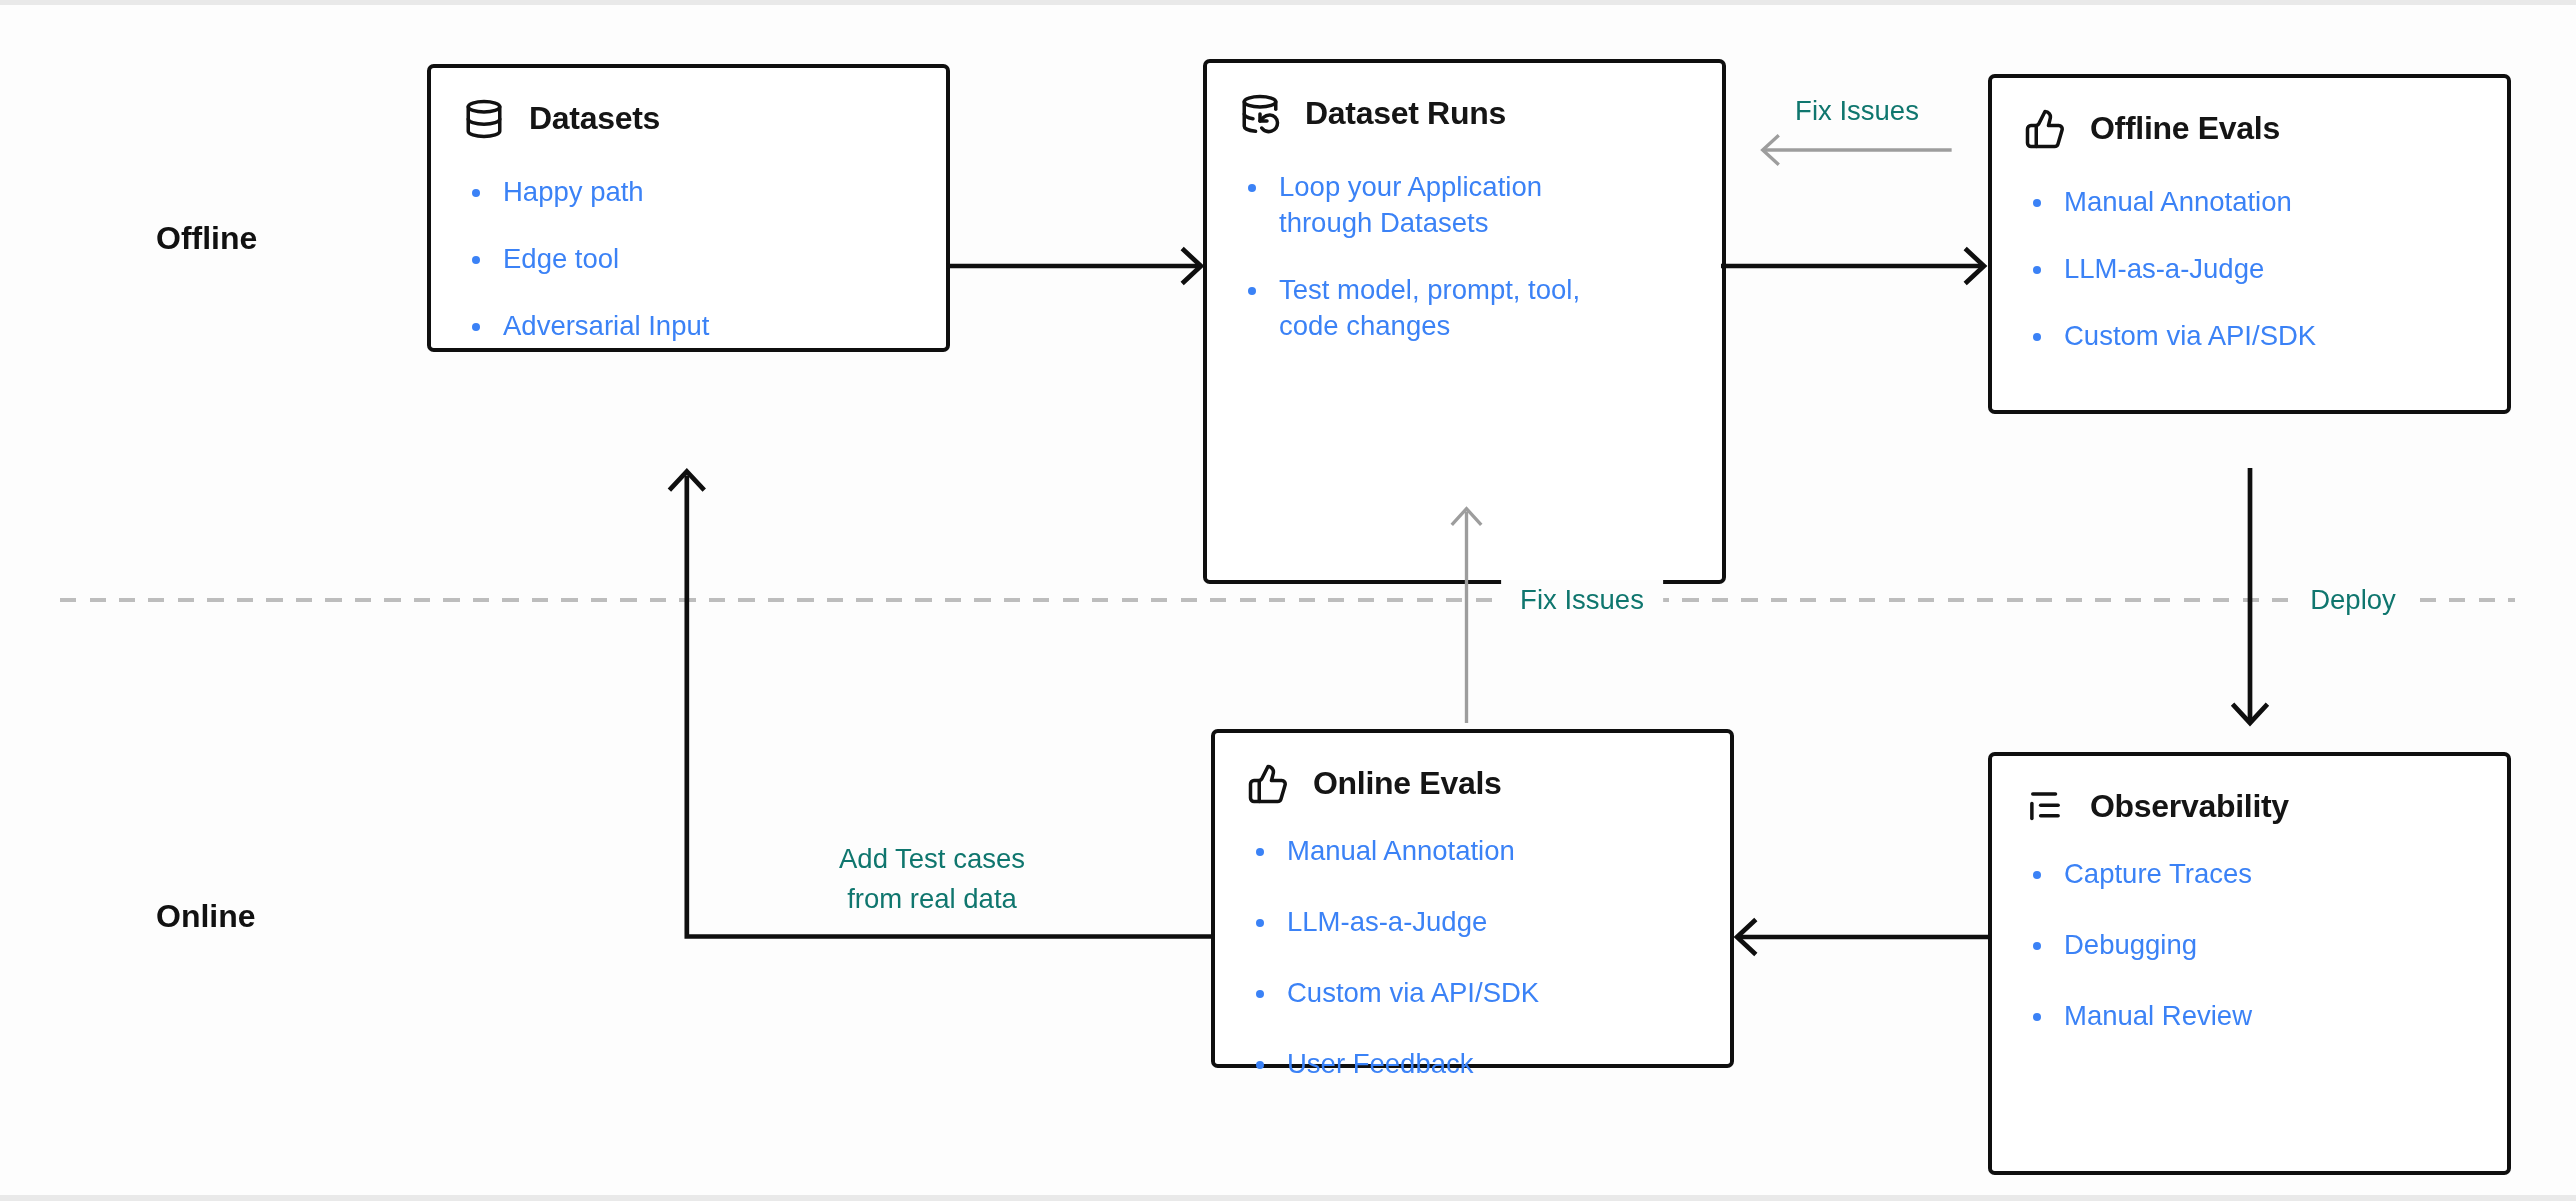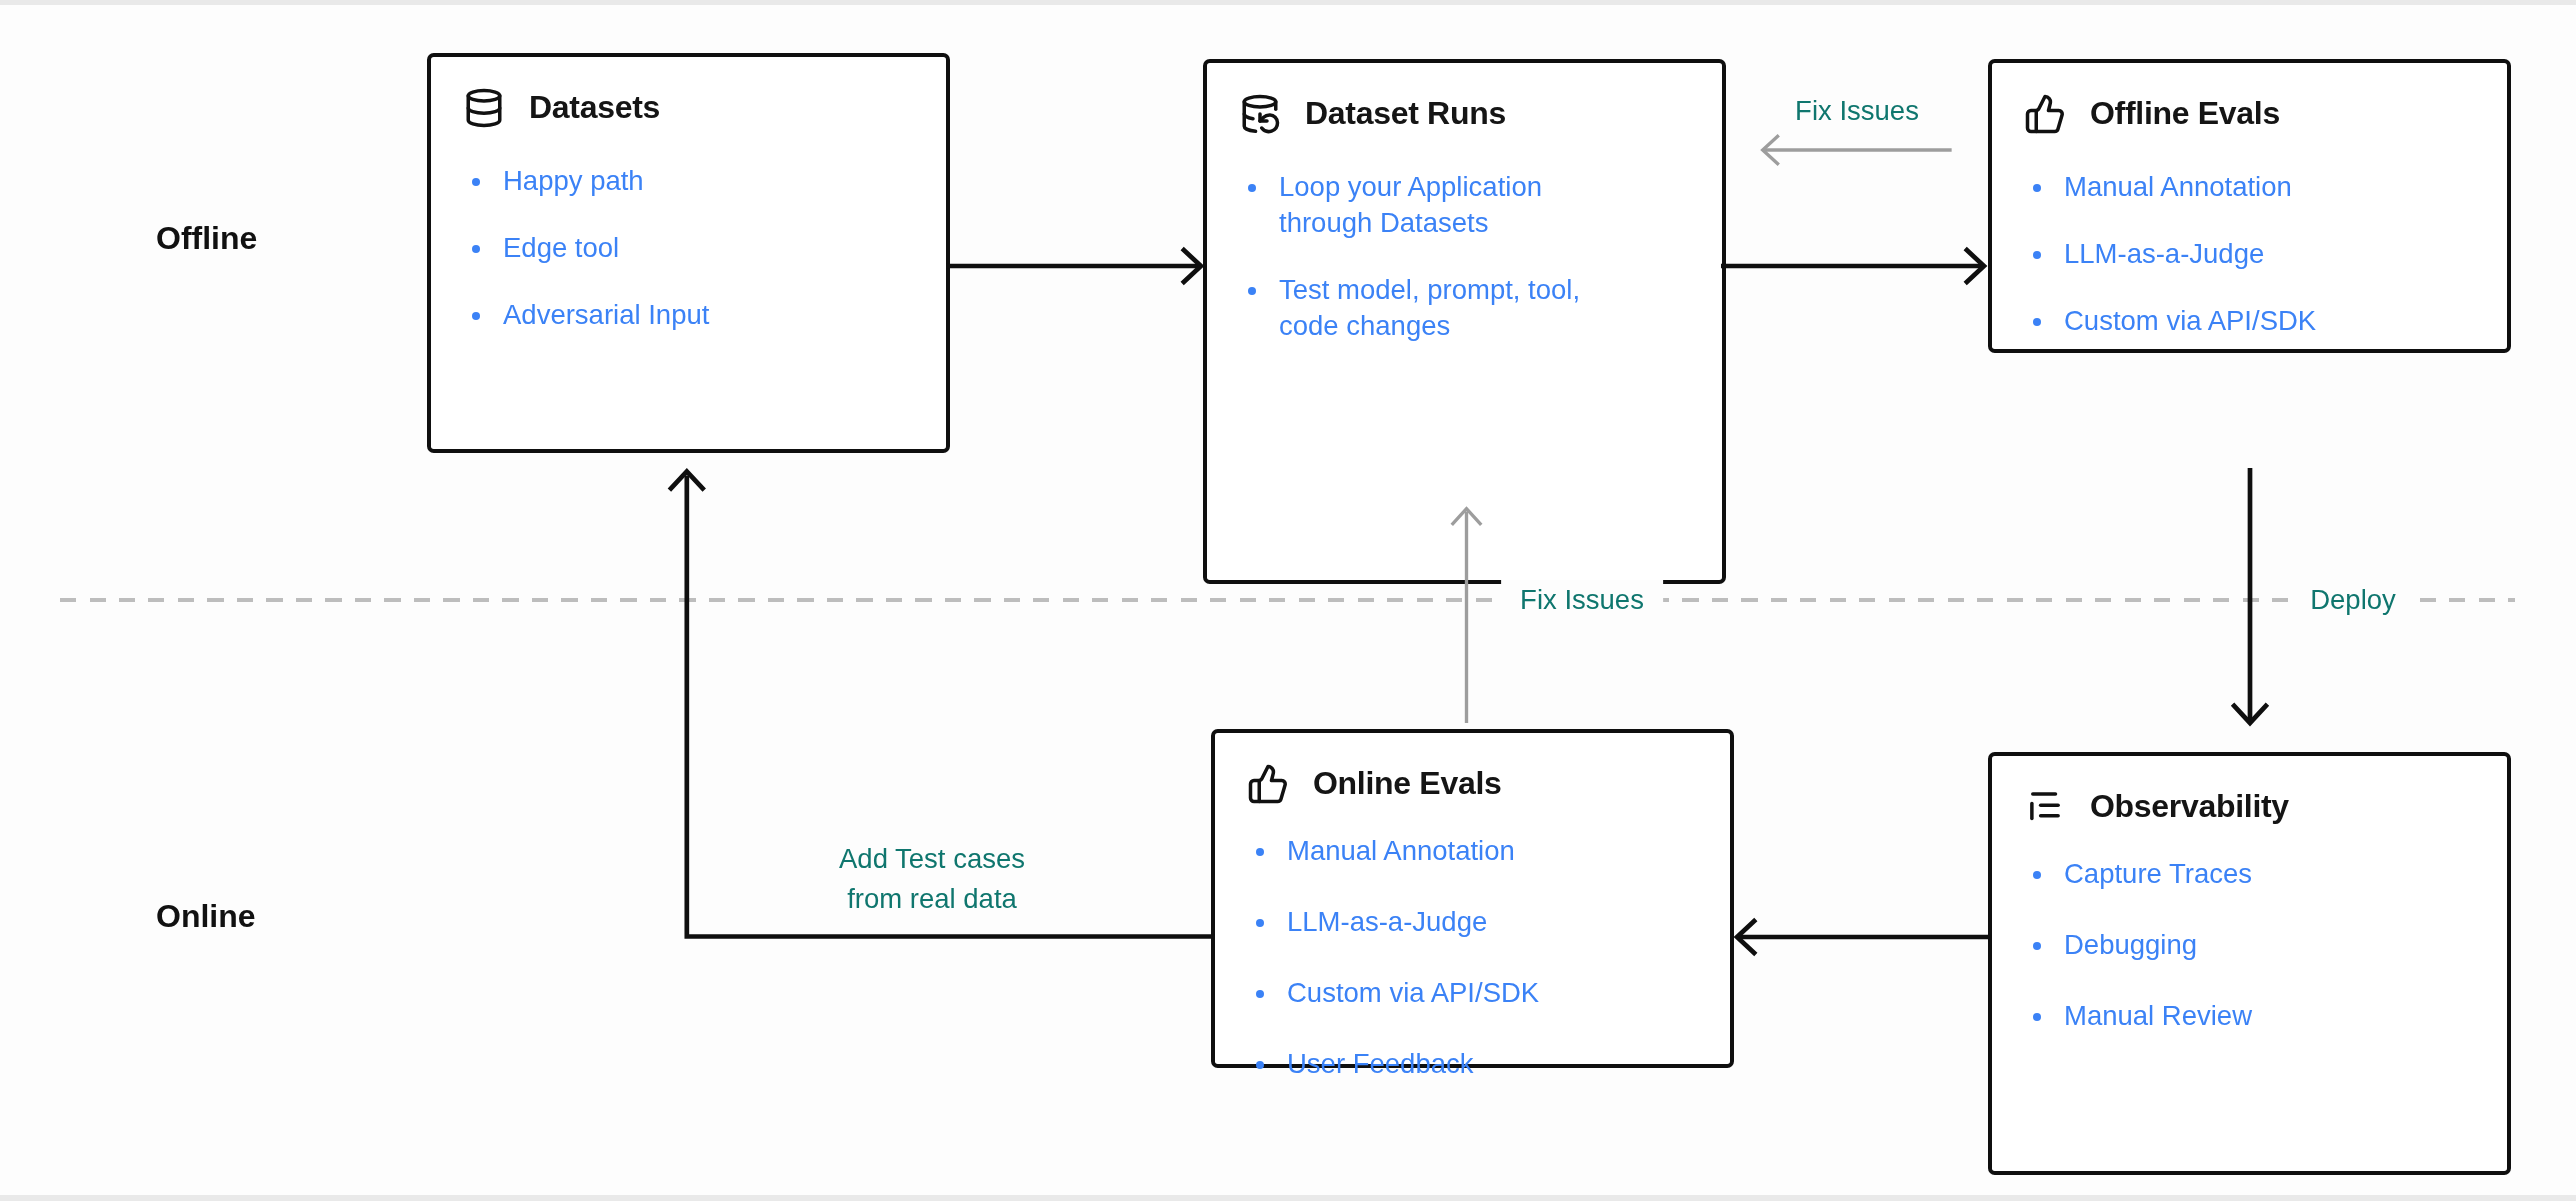--- a/index.html
+++ b/index.html
@@ -57,21 +57,21 @@
 <div class="canvas">
 
   <div class="edge-strip top"></div>
   <div class="edge-strip bottom"></div>
 
   <div class="lane-label" style="top:220px">Offline</div>
   <div class="lane-label" style="top:898px">Online</div>
 
   <div class="divider"></div>
 
-  <div class="box" style="left:427px;top:53px;width:523px;height:400px">
+  <div class="box" style="left:427px;top:64px;width:523px;height:288px">
     <div class="box-header">
       <svg class="icon" viewBox="0 0 24 24">
         <ellipse cx="12" cy="5" rx="9" ry="3"></ellipse>
         <path d="M3 5V19A9 3 0 0 0 21 19V5"></path>
         <path d="M3 12A9 3 0 0 0 21 12"></path>
       </svg>
       <span class="box-title">Datasets</span>
     </div>
     <ul class="box-list">
       <li><span>Happy path</span></li>
@@ -93,21 +93,21 @@
       <span class="box-title">Dataset Runs</span>
     </div>
     <ul class="box-list">
       <li><span>Loop your Application
 through Datasets</span></li>
       <li><span>Test model, prompt, tool,
 code changes</span></li>
     </ul>
   </div>
 
-  <div class="box" style="left:1988px;top:59px;width:523px;height:294px">
+  <div class="box" style="left:1988px;top:74px;width:523px;height:340px">
     <div class="box-header">
       <svg class="icon" viewBox="0 0 24 24">
         <path d="M7 10v12"></path>
         <path d="M15 5.88 14 10h5.83a2 2 0 0 1 1.92 2.56l-2.33 8A2 2 0 0 1 17.5 22H4a2 2 0 0 1-2-2v-8a2 2 0 0 1 2-2h2.76a2 2 0 0 0 1.79-1.11L12 2a3.13 3.13 0 0 1 3 3.88Z"></path>
       </svg>
       <span class="box-title">Offline Evals</span>
     </div>
     <ul class="box-list">
       <li><span>Manual Annotation</span></li>
       <li><span>LLM-as-a-Judge</span></li>

